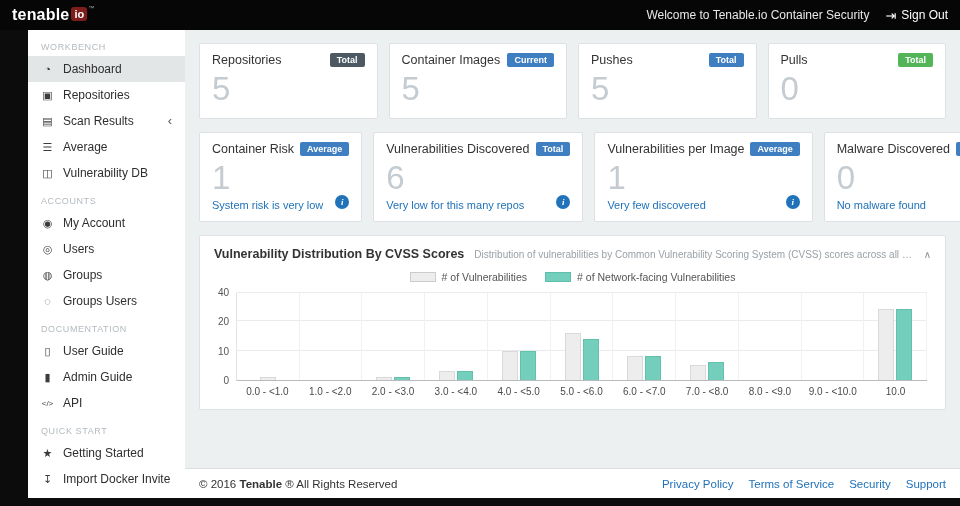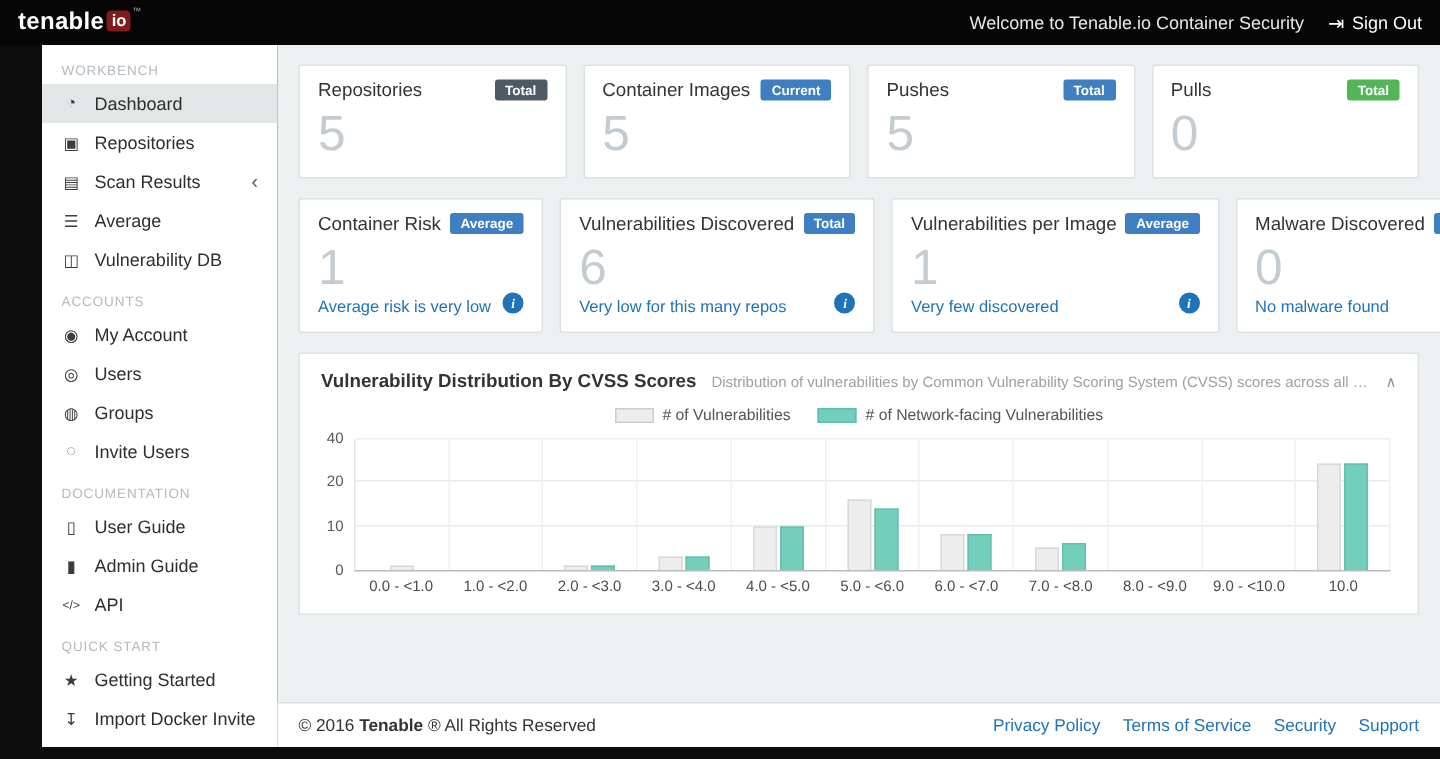--- a/index.html
+++ b/index.html
@@ -130,21 +130,21 @@
       <div class="side-item">
         <span class="icon">◎</span>
         <span>Users</span>
       </div>
       <div class="side-item">
         <span class="icon">◍</span>
         <span>Groups</span>
       </div>
       <div class="side-item">
         <span class="icon">◌</span>
-        <span>Invite Users</span>
+        <span>Groups Users</span>
       </div>
 
       <div class="side-header">DOCUMENTATION</div>
       <div class="side-item">
         <span class="icon">▯</span>
         <span>User Guide</span>
       </div>
       <div class="side-item">
         <span class="icon">▮</span>
         <span>Admin Guide</span>
@@ -201,21 +201,21 @@
 
         <div class="cards-row">
           <div class="card">
             <div class="card-head">
               <span class="card-title">Container Risk</span>
               <span class="badge badge-blue">Average</span>
             </div>
             <div class="card-sub">
               <div>
                 <div class="metric">1</div>
-                <div class="subtitle">Average risk is very low</div>
+                <div class="subtitle">System risk is very low</div>
               </div>
               <span class="info-icon">i</span>
             </div>
           </div>
           <div class="card">
             <div class="card-head">
               <span class="card-title">Vulnerabilities Discovered</span>
               <span class="badge badge-blue">Total</span>
             </div>
             <div class="card-sub">

